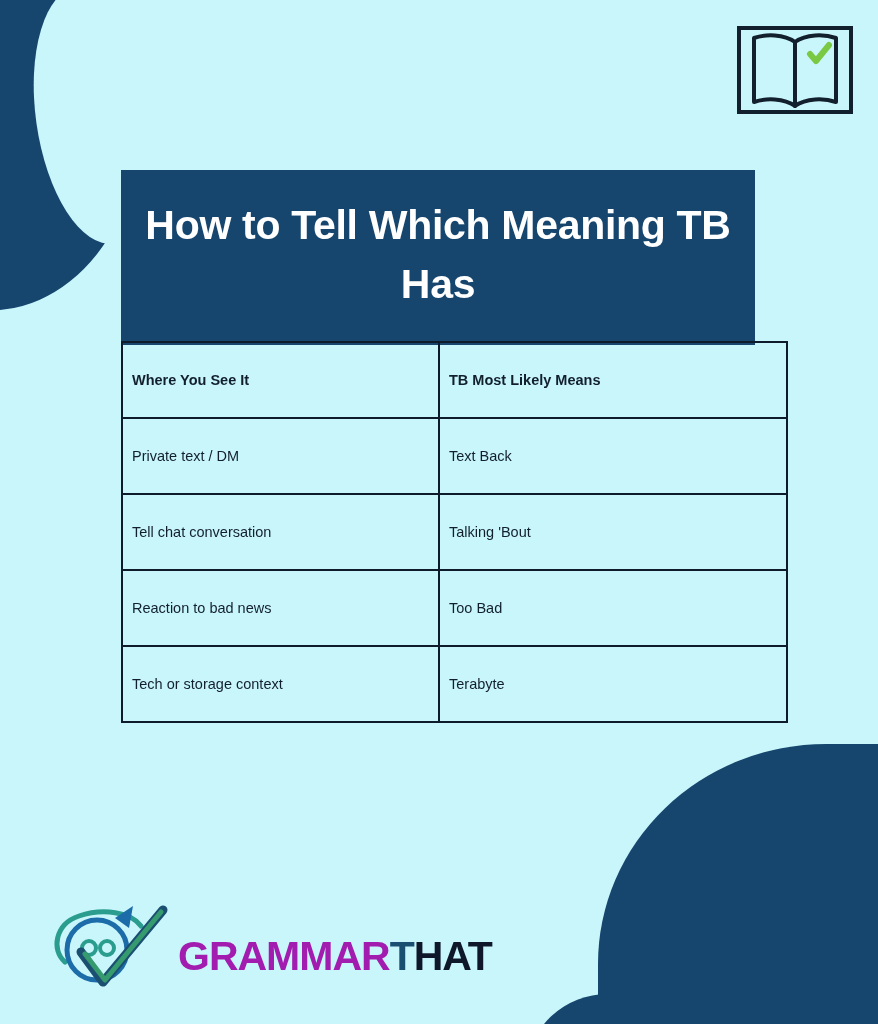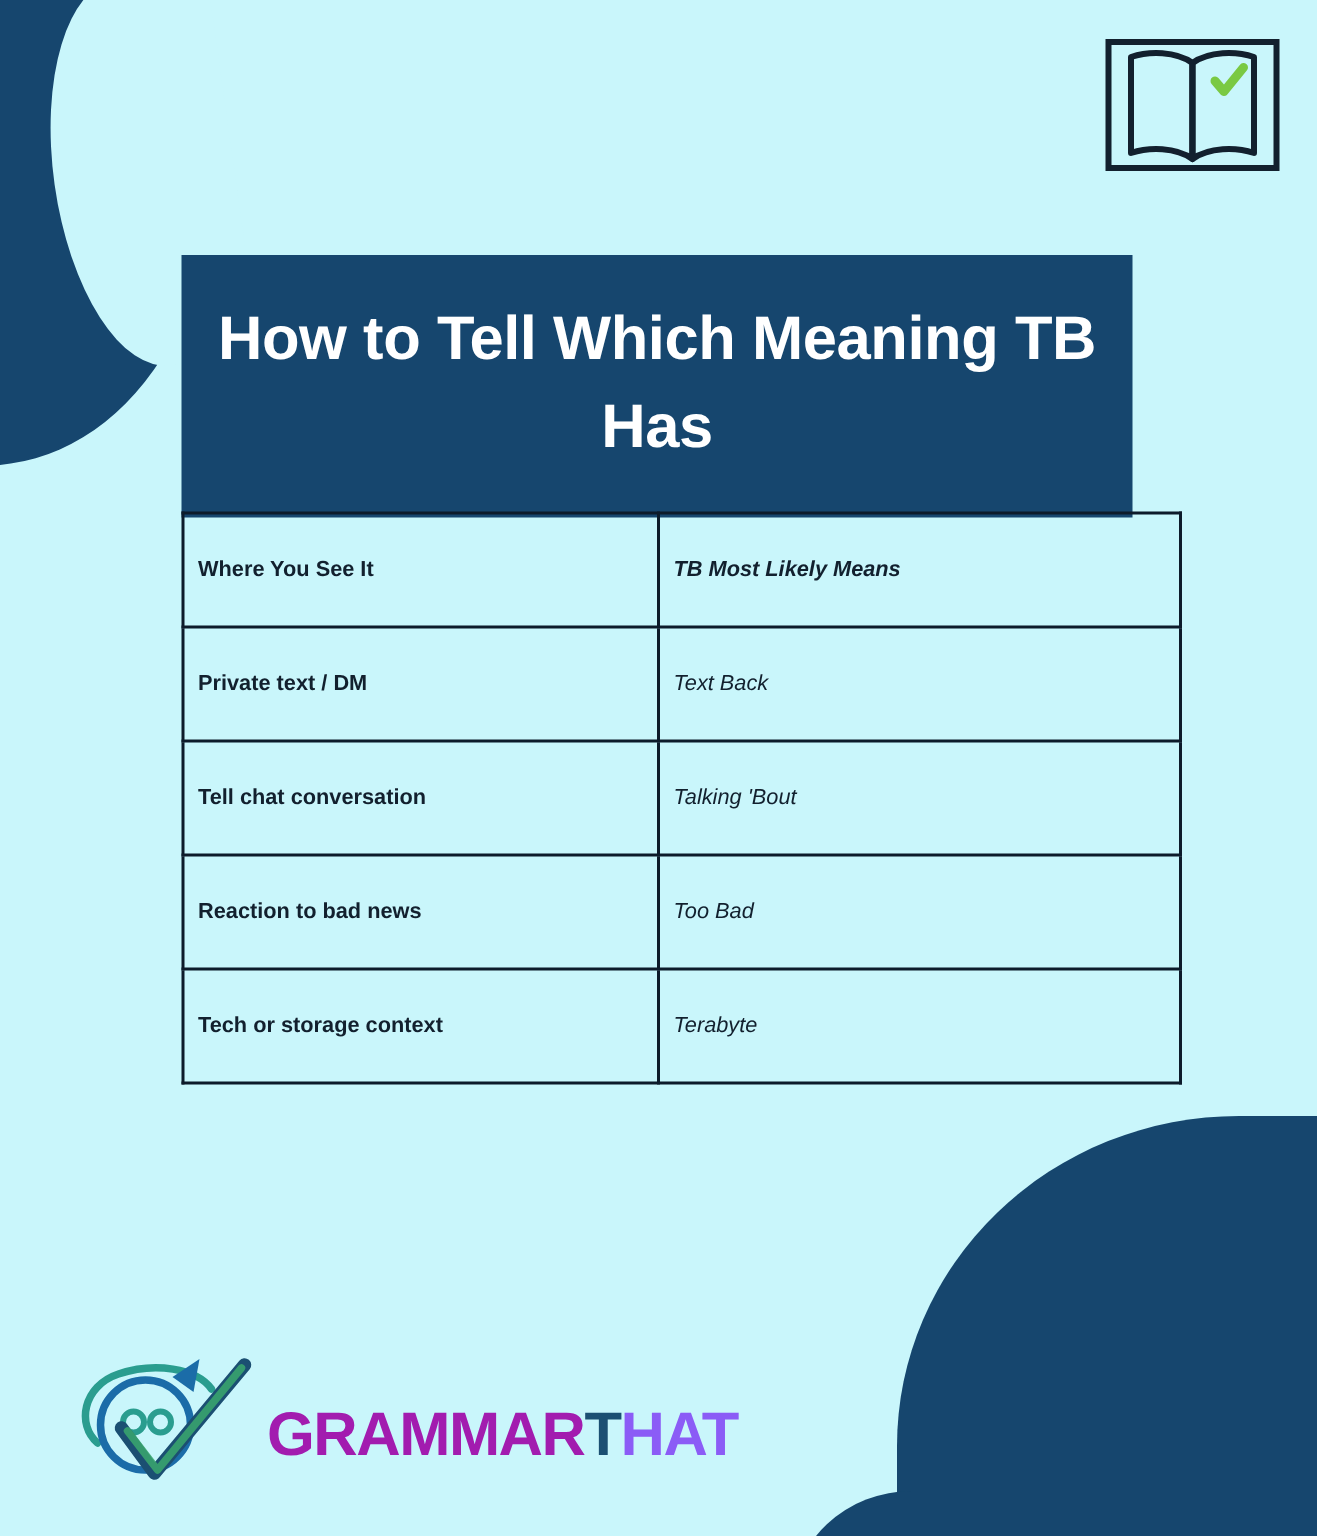--- a/index.html
+++ b/index.html
@@ -111,27 +111,26 @@
     font-weight: bold;
   }
   table.meaning-table td.col-left {
     width: 317px;
     font-weight: bold;
   }
   table.meaning-table td.col-right {
     width: 348px;
     font-weight: bold;
     padding-left: 9px;
-    font-style: italic;
   }
   table.meaning-table tr:not(.header-row) td.col-right {
     font-weight: normal;
   }
   table.meaning-table tr:not(.header-row) td.col-left {
-    font-weight: bold;
+    font-weight: normal;
   }
 
   
   .logo {
     position: absolute;
     left: 45px;
     bottom: 30px;
     width: 450px;
     height: 92px;
   }
@@ -139,21 +138,21 @@
     position: absolute;
     left: 178px;
     bottom: 44px;
     font-size: 41px;
     font-weight: bold;
     letter-spacing: -1px;
     font-family: "Liberation Sans", sans-serif;
   }
   .logo-text .grammar { color: #a21caf; }
   .logo-text .t { color: #1b4f72; }
-  .logo-text .hat { color: #8b5cf6; }
+  .logo-text .hat { color: #0f172a; }
 </style>
 </head>
 <body>
 
 <div class="blob-top-left"></div>
 <div class="blob-bottom-right"></div>
 
 <div class="book-icon">
   <svg viewBox="0 0 118 96" width="118" height="96" xmlns="http://www.w3.org/2000/svg">
     <rect x="3" y="6" width="112" height="84" fill="none" stroke="#12202e" stroke-width="4"></rect>

